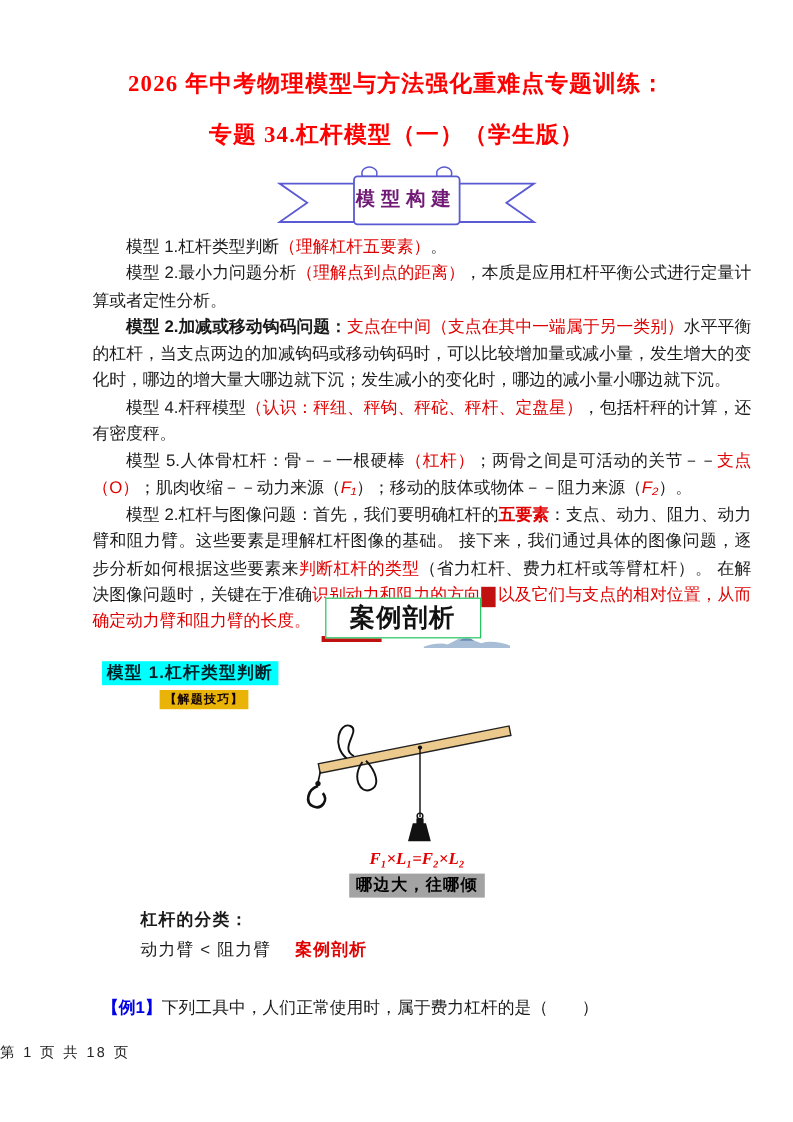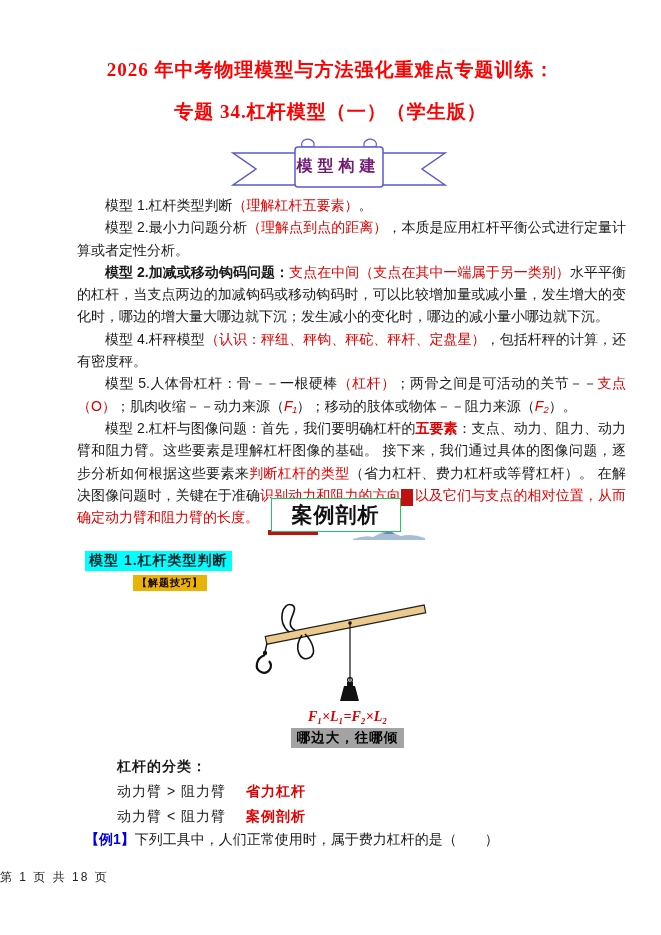--- a/index.html
+++ b/index.html
@@ -135,23 +135,20 @@
 
   <div class="formula">F₁×L₁=F₂×L₂</div>
 
   <div class="tip-wrap">
     <span class="tip-box">哪边大，往哪倾</span>
   </div>
 
   <div class="classification">
     <div class="cls-heading">杠杆的分类：</div>
     <div class="cls-row">
-      <span>动力臂 &gt; 阻力臂</span><span class="cls-result">省力杠杆</span>
-    </div>
-    <div class="cls-row">
       <span>动力臂 &lt; 阻力臂</span><span class="cls-result">案例剖析</span>
     </div>
   </div>
 
   <div class="example">
     <span class="ex-tag">【例1】</span><span>下列工具中，人们正常使用时，属于费力杠杆的是（　　）</span>
   </div>
 
   <div class="footer">第 1 页 共 18 页</div>
 

